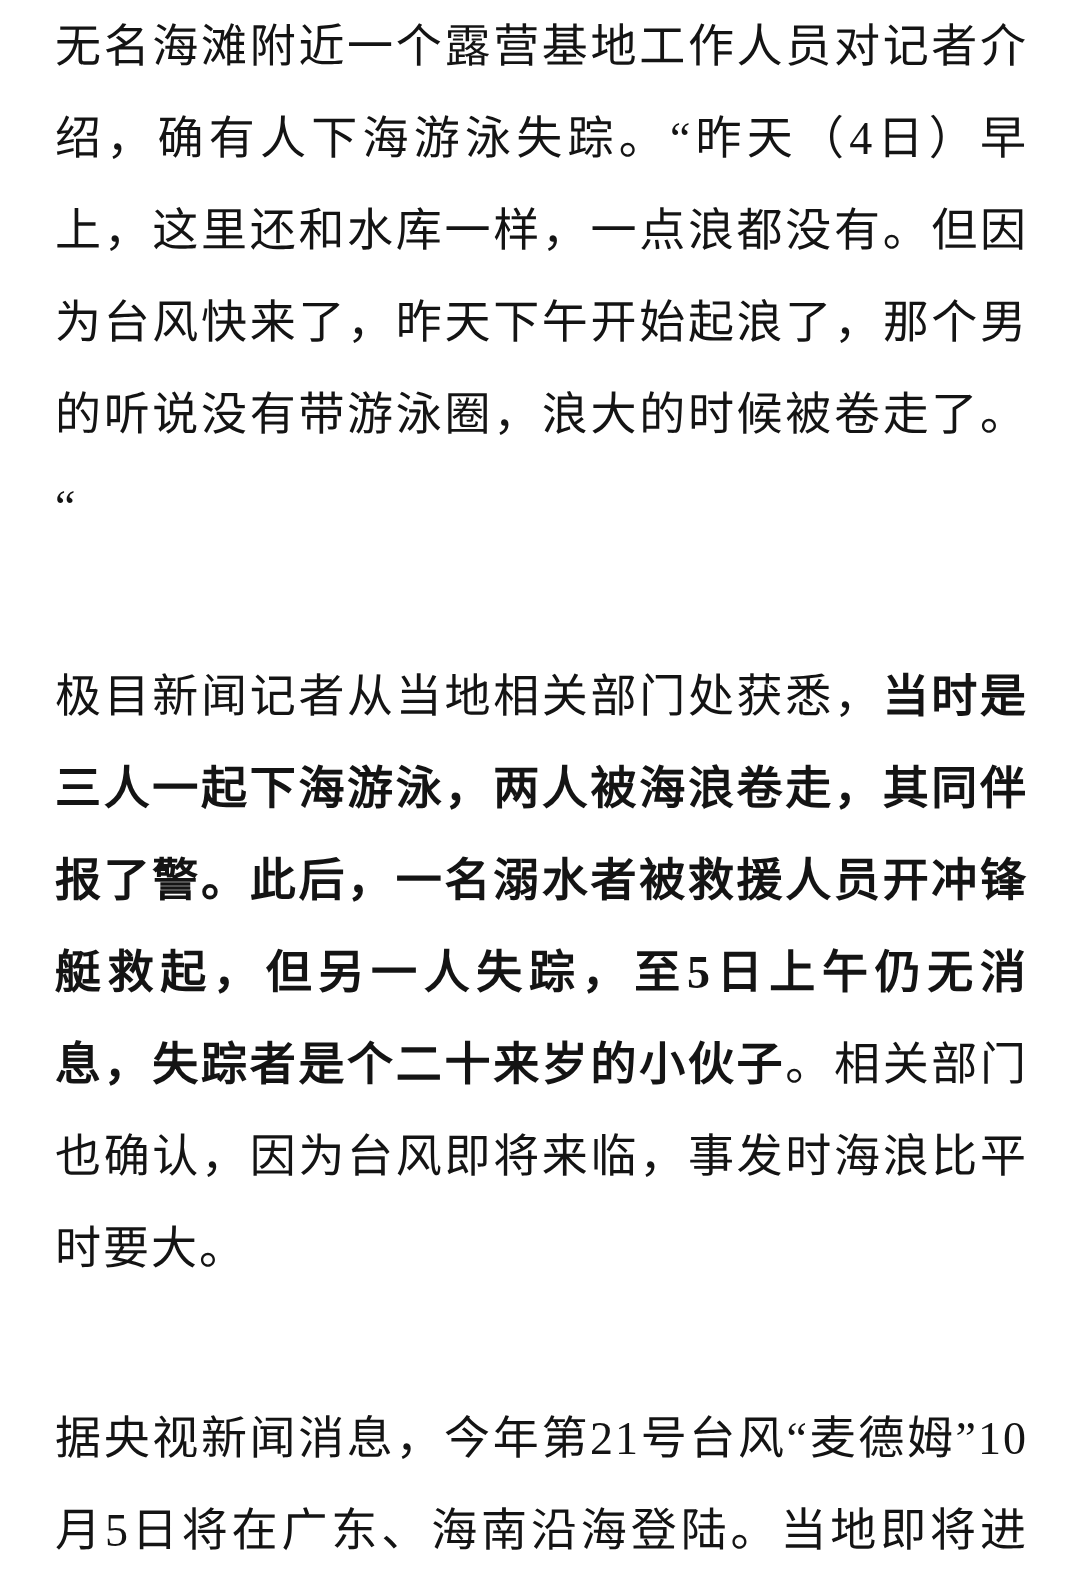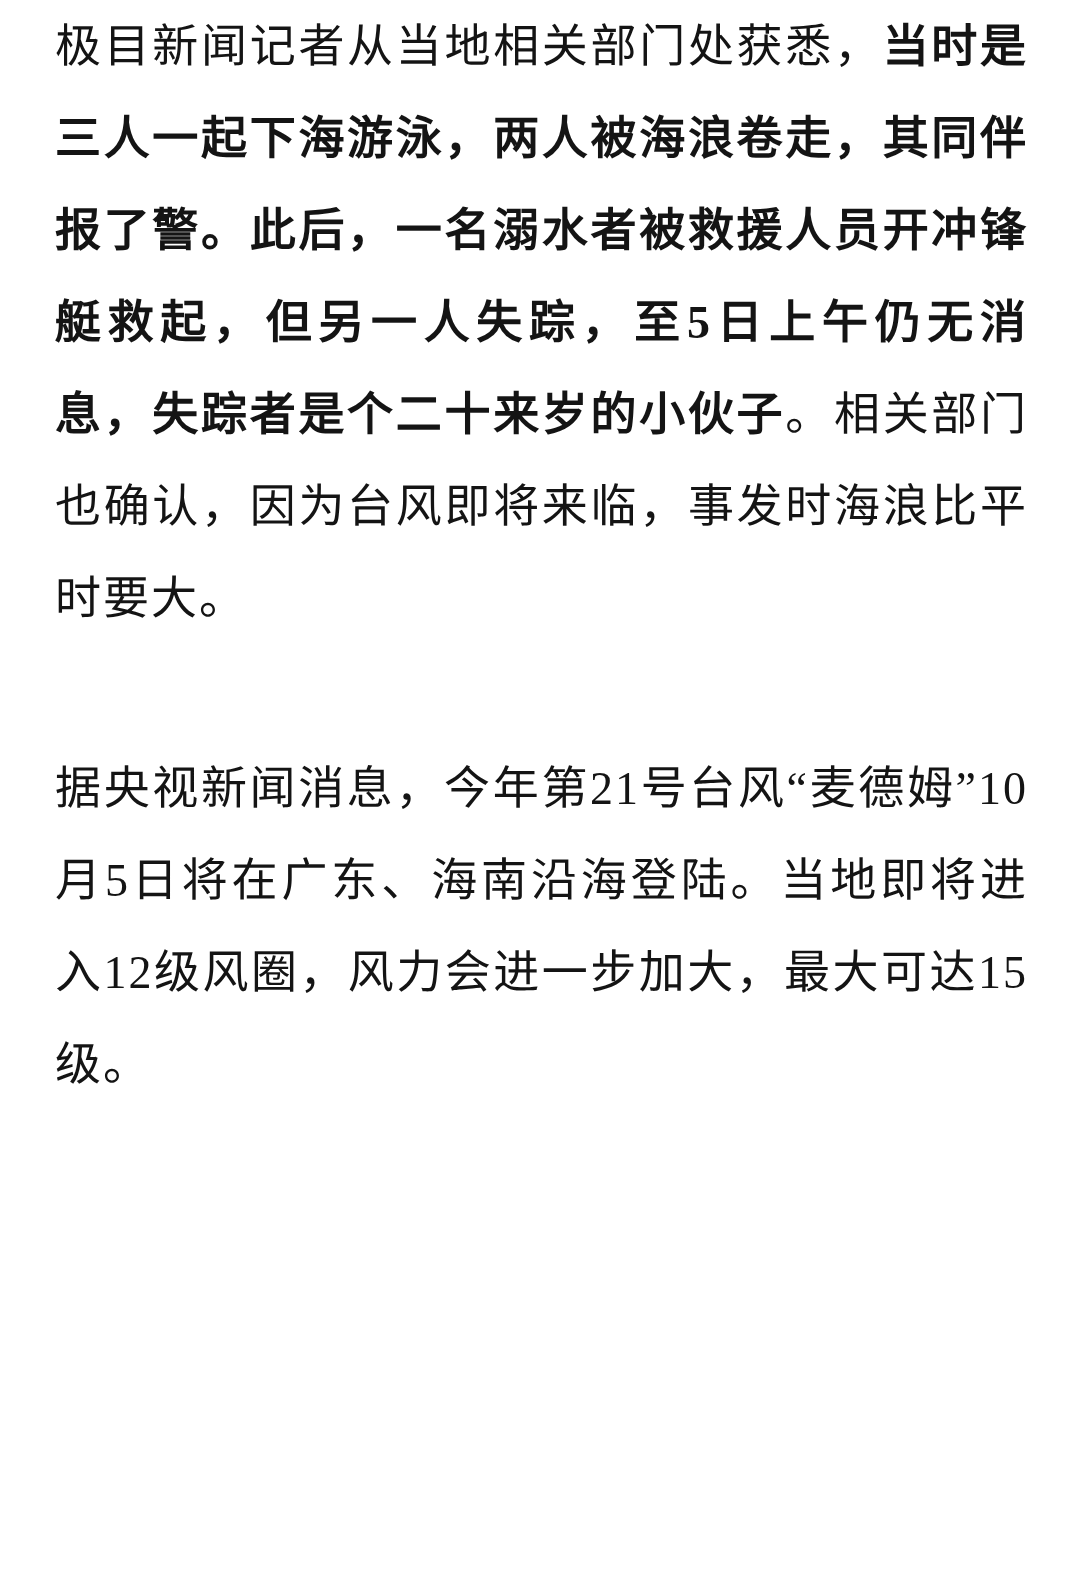--- a/index.html
+++ b/index.html
@@ -37,15 +37,16 @@
   .run-bold {
     font-weight: 700;
     margin-top: 11px;
   }
 </style>
 </head>
 <body>
 
 <main class="article">
 
+<p><span class="run-regular">无名海滩附近一个露营基地工作人员对记者介绍，确有人下海游泳失踪。“昨天（4日）早上，这里还和水库一样，一点浪都没有。但因为台风快来了，昨天下午开始起浪了，那个男的听说没有带游泳圈，浪大的时候被卷走了。“</span></p>
     <p><span class="run-regular">极目新闻记者从当地相关部门处获悉，</span><strong class="run-bold">当时是三人一起下海游泳，两人被海浪卷走，其同伴报了警。此后，一名溺水者被救援人员开冲锋艇救起，但另一人失踪，至5日上午仍无消息，失踪者是个二十来岁的小伙子</strong><span class="run-regular">。相关部门也确认，因为台风即将来临，事发时海浪比平时要大。</span></p>
     <p><span class="run-regular">据央视新闻消息，今年第21号台风“麦德姆”10月5日将在广东、海南沿海登陆。当地即将进入12级风圈，风力会进一步加大，最大可达15级。</span></p>
   </main>
 
 </body></html>

